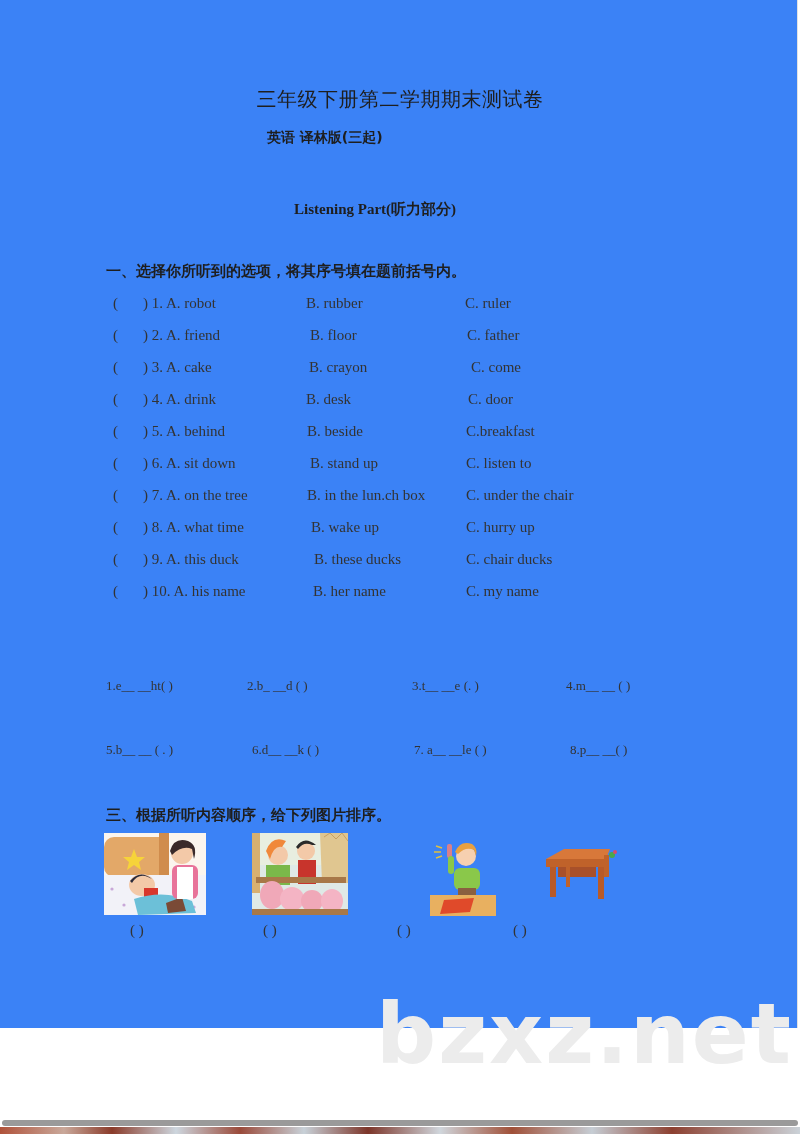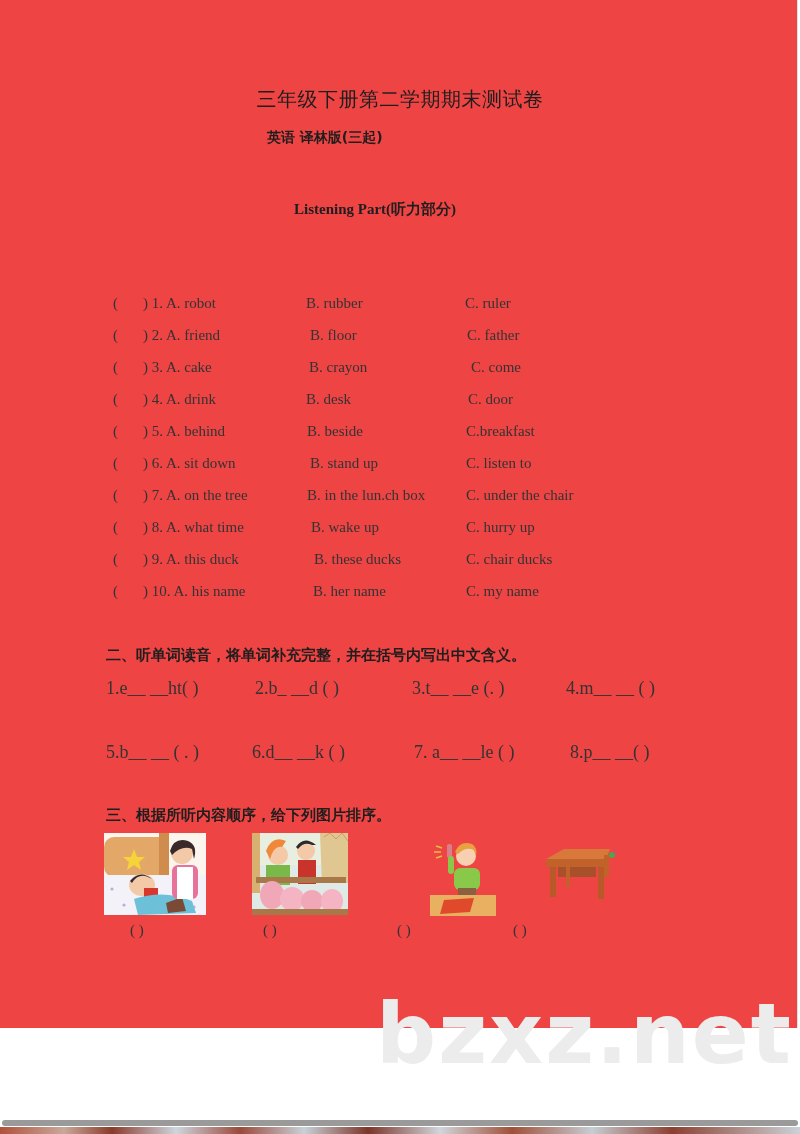--- a/index.html
+++ b/index.html
@@ -4,21 +4,21 @@
   <style>
     html, body { margin: 0; padding: 0; }
     body {
       width: 800px; height: 1134px; position: relative; overflow: hidden;
       background: #ffffff;
       font-family: "Liberation Serif", "DejaVu Serif", serif;
       color: #222;
     }
     .page {
       position: absolute; left: 0; top: 0; width: 797px; height: 1028px;
-      background: #ef4444;
+      background: #3b82f6;
       border-right: 1px solid #e2e2e2;
       text-decoration: underline;
     }
     .abs { position: absolute; white-space: nowrap; }
     .title {
       left: 0; width: 800px; text-align: center; top: 86px;
       font-size: 20px; font-family: "DejaVu Sans", sans-serif; font-weight: 500; letter-spacing: 0.5px;
       color: #1e1e1e;
     }
     .subtitle {
@@ -28,21 +28,21 @@
     .part-heading {
       left: 294px; top: 200px; font-size: 15px; font-weight: bold; color: #1e1e1e;
     }
     .section-heading {
       left: 106px; font-size: 15px; font-family: "DejaVu Sans", sans-serif; font-weight: bold; color: #1e1e1e;
     }
     .row { left: 0; height: 22px; font-size: 15px; color: #333; }
     .row .cell { position: absolute; top: 0; white-space: nowrap; }
     .paren-l { left: 113px; }
     .paren-r { left: 143px; text-align: center; }
-    .fill-item { font-size: 18px; color: #333; }
+    .fill-item { font-size: 13px; color: #333; }
     .pic { position: absolute; }
     .pic-paren { font-size: 15px; color: #333; }
     .watermark {
       left: 376px; top: 985px; font-size: 84px; font-weight: bold;
       font-family: "DejaVu Sans", sans-serif; color: #ececec; letter-spacing: 2px;
     }
     .scrollbar {
       position: absolute; left: 2px; top: 1120px; width: 796px; height: 6px;
       background: #9a9a9a; border-radius: 3px;
     }
@@ -53,20 +53,21 @@
   </style>
 </head>
 <body>
 
 <div class="page">
 
   <div class="abs title">三年级下册第二学期期末测试卷</div>
   <div class="abs subtitle">英语  译林版(三起)</div>
   <div class="abs part-heading">Listening Part(听力部分)</div>
 
+  <div class="abs section-heading" style="top:262px;">一、选择你所听到的选项，将其序号填在题前括号内。</div>
 
   <div class="abs row" style="top:295px;">
     <span class="cell paren-l">(</span>
     <span class="cell paren-r">) 1. A. robot</span>
     <span class="cell" style="left:306px;">B. rubber</span>
     <span class="cell" style="left:465px;">C. ruler</span>
   </div>
   <div class="abs row" style="top:327px;">
     <span class="cell paren-l">(</span>
     <span class="cell paren-r">) 2. A. friend</span>
@@ -115,24 +116,23 @@
     <span class="cell" style="left:314px;">B. these ducks</span>
     <span class="cell" style="left:466px;">C. chair ducks</span>
   </div>
   <div class="abs row" style="top:583px;">
     <span class="cell paren-l">(</span>
     <span class="cell paren-r">) 10. A. his name</span>
     <span class="cell" style="left:313px;">B. her name</span>
     <span class="cell" style="left:466px;">C. my name</span>
   </div>
 
-  <div class="abs section-heading" style="top:646px;">二、听单词读音，将单词补充完整，并在括号内写出中文含义。</div>
 
   <div class="abs fill-item" style="left:106px; top:678px;">1.e__  __ht(        )</div>
-  <div class="abs fill-item" style="left:255px; top:678px;text-align:center;">2.b_  __d (      )</div>
+  <div class="abs fill-item" style="left:247px; top:678px;text-align:center;">2.b_  __d (      )</div>
   <div class="abs fill-item" style="left:412px; top:678px;">3.t__  __e (.       )</div>
   <div class="abs fill-item" style="left:566px; top:678px;">4.m__  __  (         )</div>
 
   <div class="abs fill-item" style="left:106px; top:742px;">5.b__  __   (      . )</div>
   <div class="abs fill-item" style="left:252px; top:742px;">6.d__  __k   (          )</div>
   <div class="abs fill-item" style="left:414px; top:742px;">7. a__  __le (       )</div>
   <div class="abs fill-item" style="left:570px; top:742px;">8.p__  __(          )</div>
 
   <div class="abs section-heading" style="top:806px;">三、根据所听内容顺序，给下列图片排序。</div>
 

